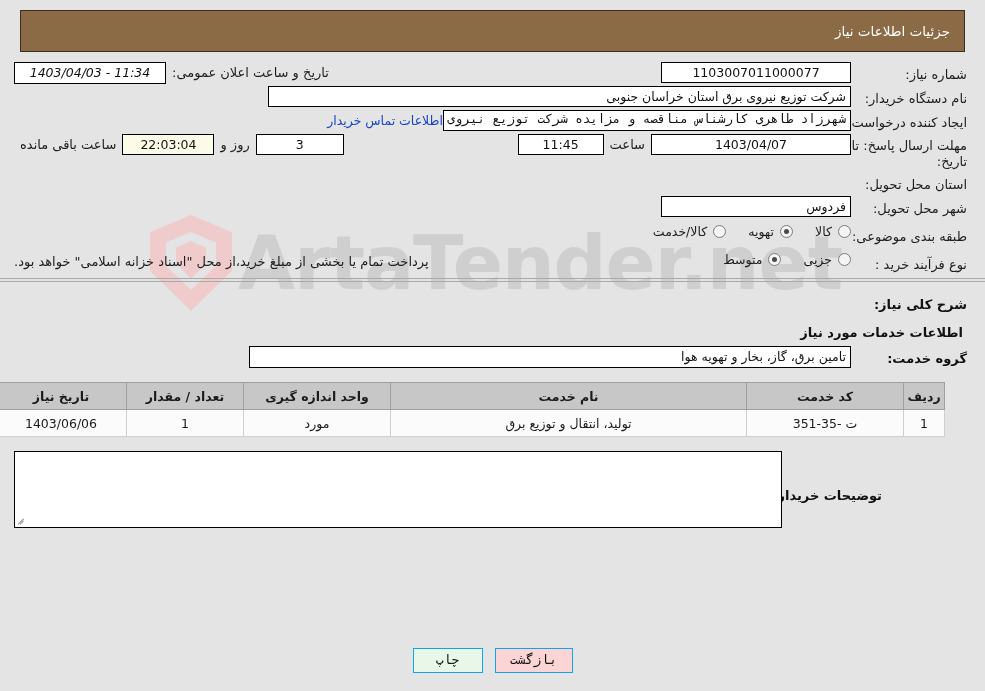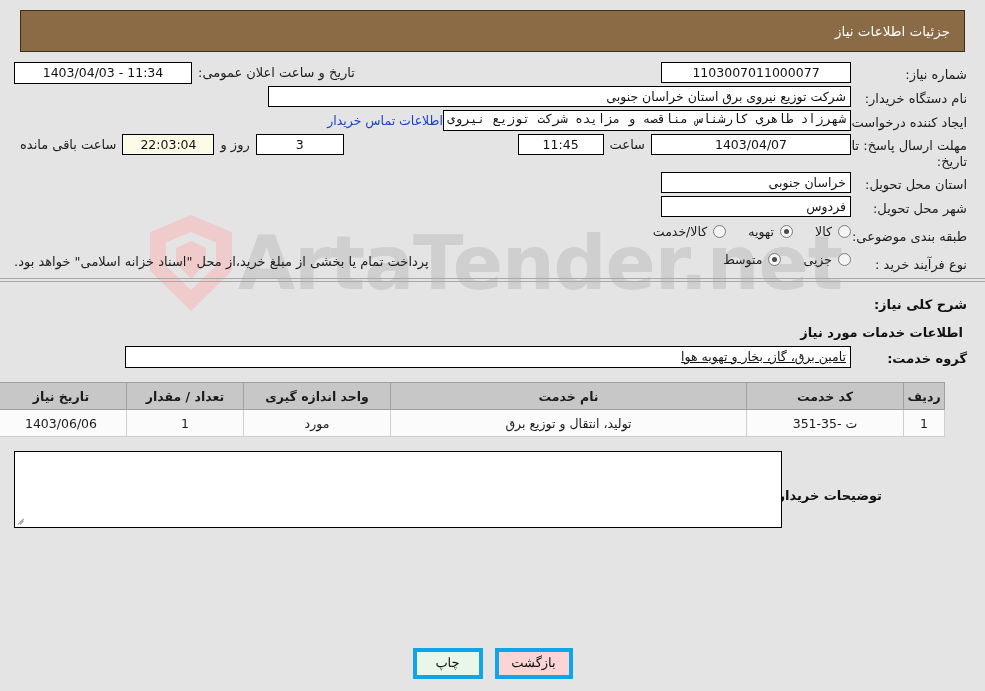--- a/index.html
+++ b/index.html
@@ -133,21 +133,21 @@
 
   .field-num   { width: 190px; height: 21px; }
   .field-org   { width: 583px; height: 21px; }
   .field-crt   { width: 408px; height: 21px; font-family: Liberation Mono, monospace; }
   .field-date  { width: 200px; height: 21px; }
   .field-time  { width: 86px;  height: 21px; }
   .field-days  { width: 88px;  height: 21px; }
   .field-cnt   { width: 92px;  height: 21px; }
   .field-prov  { width: 190px; height: 21px; }
   .field-city  { width: 190px; height: 21px; }
-  .field-pubdt { width: 178px; height: 22px; }
+  .field-pubdt { width: 152px; height: 22px; font-style: italic; }
 
   .inline-lbl {
     font-size: 13px;
     color: #1d1d1d;
     padding: 3px 6px 0 6px;
     white-space: nowrap;
   }
   .link {
     color: #1a43c8;
     font-size: 12.5px;
@@ -294,29 +294,29 @@
     position: absolute;
     left: 0; top: 648px;
     width: 985px;
     display: flex;
     flex-direction: row;
     justify-content: center;
     gap: 12px;
     z-index: 3;
   }
   .btn {
-    border: 4px solid #0ea5e9;
+    border: 1px solid #0ea5e9;
     font-size: 13px;
     color: #111;
     padding: 3px 0 4px 0;
     width: 70px;
     text-align: center;
     cursor: pointer;
     box-sizing: border-box;
-    font-family: Liberation Serif, serif;
+    font-family: Liberation Mono, monospace;
   }
   .btn-print { background: #e9f7e9; }
   .btn-back  { background: #fbd5d5; width: 78px; }
 </style>
 </head>
 <body>
 
 <div class="page">
 
   <div class="watermark">
@@ -358,21 +358,20 @@
       <div class="ibox field-time center">11:45</div>
       <div class="spacer"></div>
       <div class="ibox field-days center">3</div>
       <div class="inline-lbl">روز و</div>
       <div class="ibox field-cnt center cream">22:03:04</div>
       <div class="inline-lbl">ساعت باقی مانده</div>
     </div>
 
     <div class="frow">
       <div class="lbl w1">استان محل تحویل:</div>
-      <div class="ibox field-prov">خراسان جنوبی</div>
     </div>
 
     <div class="frow">
       <div class="lbl w1">شهر محل تحویل:</div>
       <div class="ibox field-city">فردوس</div>
     </div>
 
     <div class="frow" style="margin-top:6px;">
       <div class="lbl w1">طبقه بندی موضوعی:</div>
       <div class="radio-wrap">
@@ -411,21 +410,21 @@
     <div class="sep sep2"></div>
 
     <div class="frow desc-row" style="margin-top:10px;">
       <div class="lbl-bold" style="width:116px; padding-top:4px;">شرح کلی نیاز:</div>
     </div>
 
     <div class="section-title">اطلاعات خدمات مورد نیاز</div>
 
     <div class="frow">
       <div class="lbl-bold" style="width:116px; padding-top:4px;">گروه خدمت:</div>
-      <div class="ibox" style="width:726px; height:22px;text-decoration:underline;">تامین برق، گاز، بخار و تهویه هوا</div>
+      <div class="ibox" style="width:602px; height:22px;">تامین برق، گاز، بخار و تهویه هوا</div>
     </div>
 
     <div class="tbl-wrap" style="margin-top:14px;">
       <table class="needs">
         <thead>
           <tr>
             <th class="c-row">ردیف</th>
             <th class="c-code">کد خدمت</th>
             <th class="c-name">نام خدمت</th>
             <th class="c-unit">واحد اندازه گیری</th>

